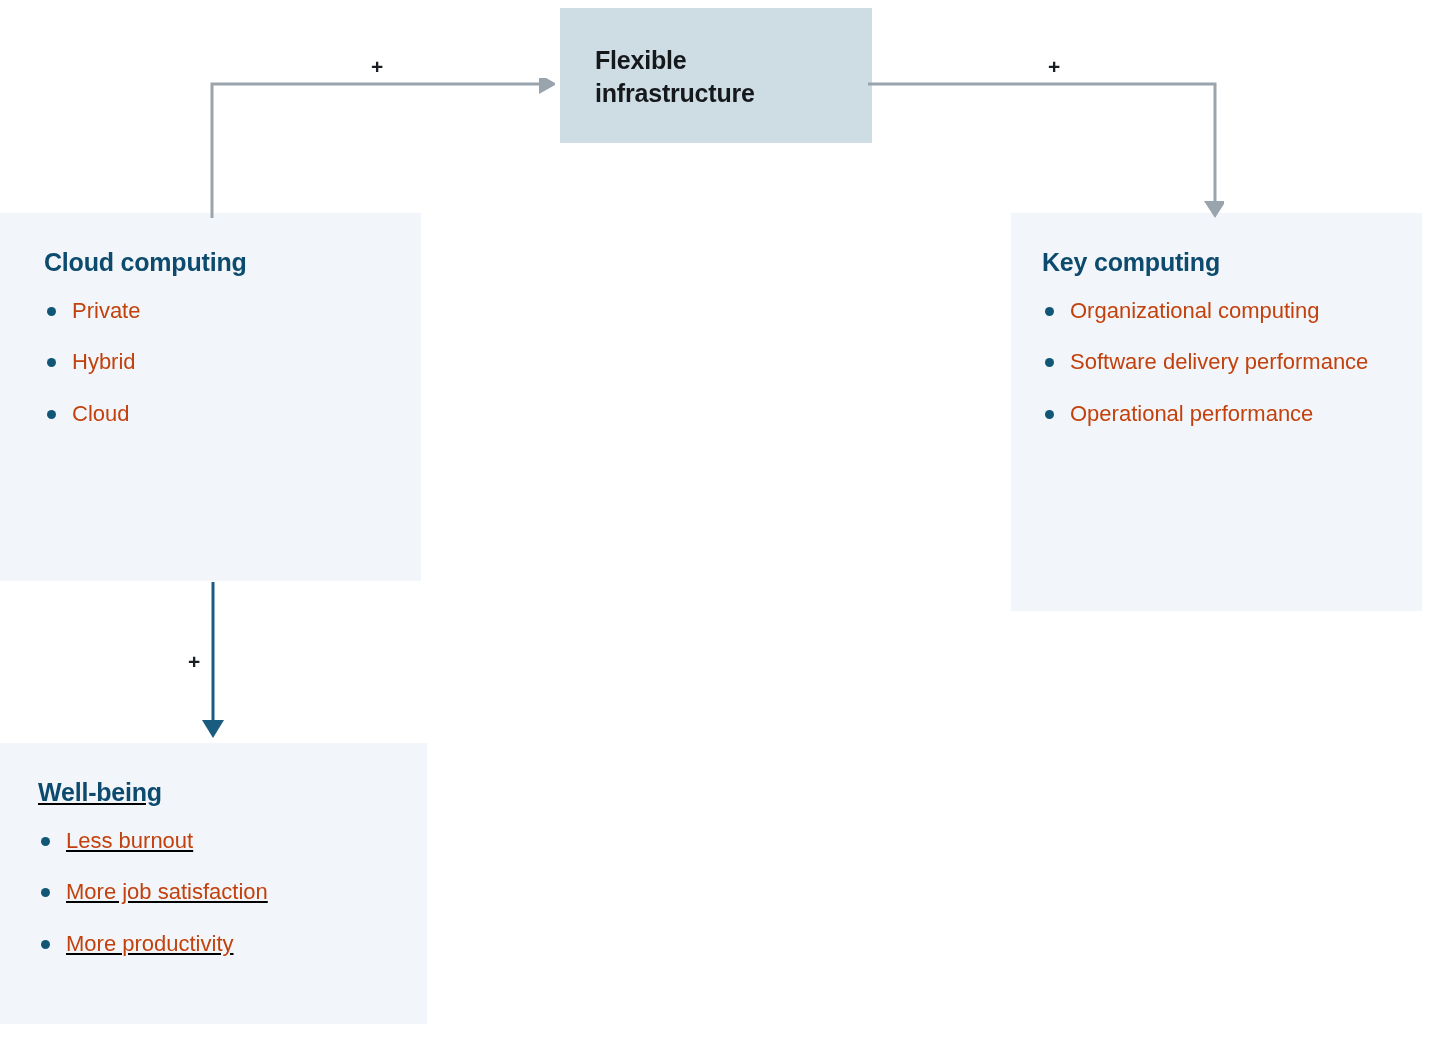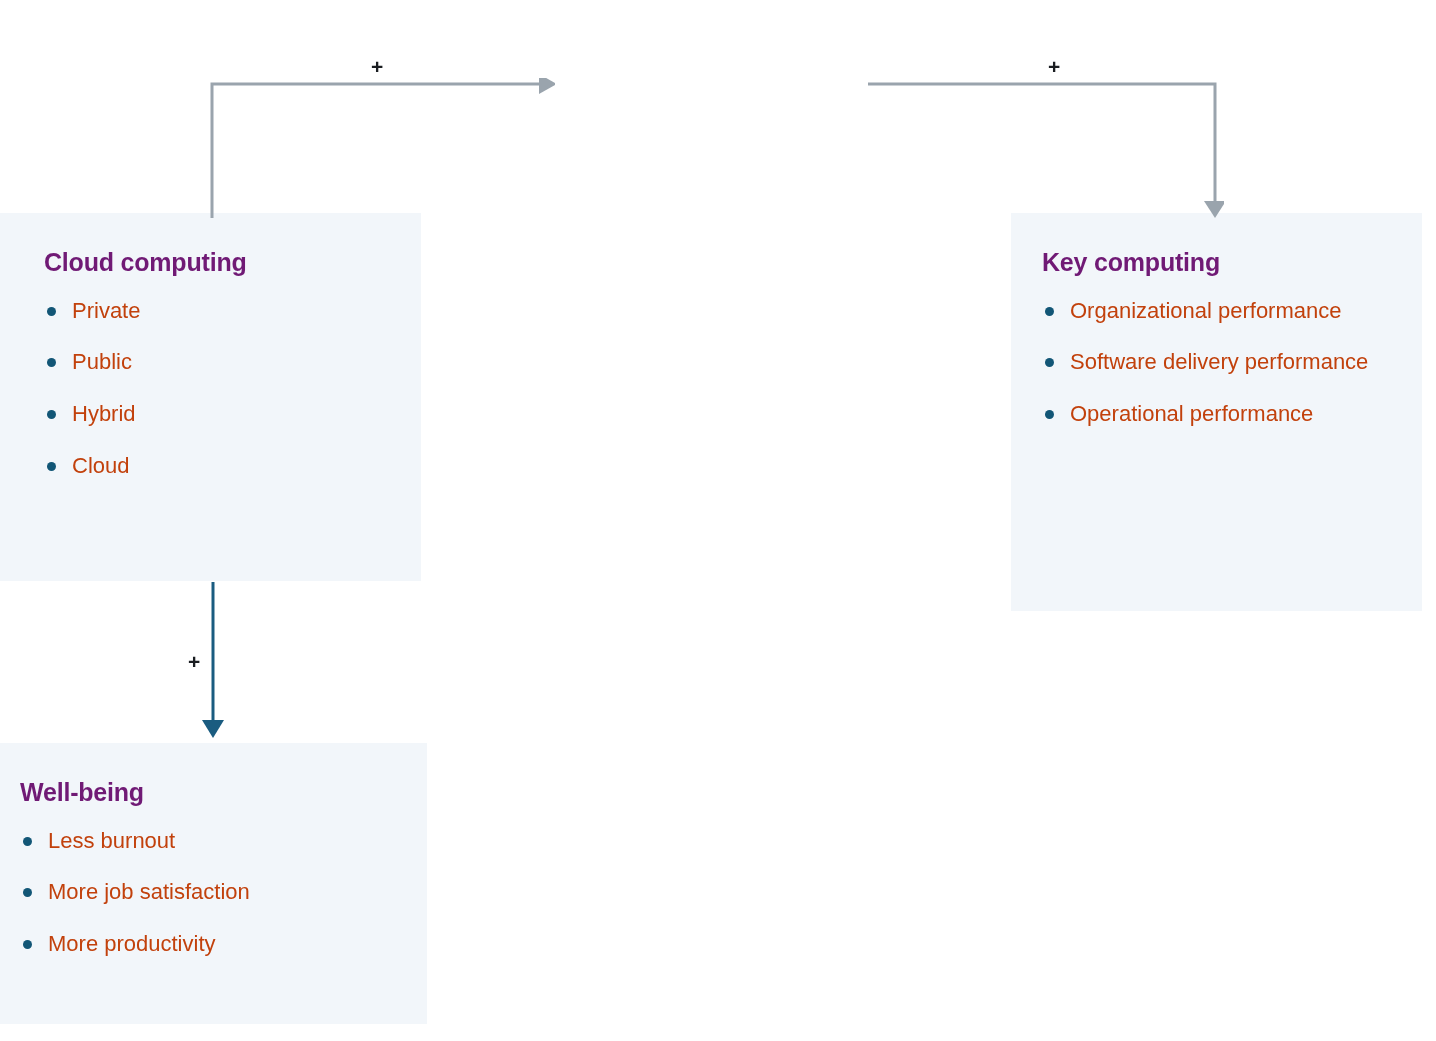--- a/index.html
+++ b/index.html
@@ -23,21 +23,21 @@
   .box {
     position: absolute;
     box-sizing: border-box;
   }
   .box-light  { background: #f2f6fa; }
   .box-accent { background: #cedce4; }
 
   .box-title {
     font-size: 25px;
     font-weight: bold;
-    color: #701a75;
+    color: #0c4a6e;
     letter-spacing: -0.2px;
     line-height: 1.22;
     margin: 0;
   }
   .box-title-accent {
     font-size: 25px;
     font-weight: bold;
     color: #16191c;
     letter-spacing: -0.2px;
     line-height: 1.32;
@@ -78,21 +78,22 @@
     left: 0px; top: 213px; width: 421px; height: 368px;
     padding: 34px 0 0 44px;
   }
   #box-key-outcomes {
     left: 1011px; top: 213px; width: 411px; height: 398px;
     padding: 34px 0 0 31px;
   }
   #box-key-outcomes ul.bullets li { padding-right: 38px; }
   #box-well-being {
     left: 0px; top: 743px; width: 427px; height: 281px;
-    padding: 34px 0 0 20px;
+    padding: 34px 0 0 38px;
+    text-decoration: underline;
   }
 
   
   .conn { position: absolute; }
   .plus-label {
     position: absolute;
     font-size: 21px;
     font-weight: bold;
     color: #1a1d21;
     line-height: 1;
@@ -104,49 +105,49 @@
 
   #plus-cloud-flex    { left: 371px; top: 56px; }
   #plus-flex-outcomes { left: 1048px; top: 56px; }
   #plus-cloud-wellbeing { left: 188px; top: 651px; }
 </style>
 </head>
 <body>
 
 <div id="canvas">
 
+  <div class="box box-accent" id="box-flexible-infrastructure">
+    <div class="box-title-accent">Flexible
+infrastructure</div>
+  </div>
 
   <div class="box box-light" id="box-cloud-computing">
     <div class="box-title">Cloud computing</div>
     <ul class="bullets">
       <li>
         <span class="dot"></span>
         <span>Private</span>
-      </li>
-      <li>
-        <span class="dot"></span>
-        <span>Public</span>
       </li>
       <li>
         <span class="dot"></span>
         <span>Hybrid</span>
       </li>
       <li>
         <span class="dot"></span>
         <span>Cloud</span>
       </li>
     </ul>
   </div>
 
   <div class="box box-light" id="box-key-outcomes">
     <div class="box-title">Key computing</div>
     <ul class="bullets">
       <li>
         <span class="dot"></span>
-        <span>Organizational performance</span>
+        <span>Organizational computing</span>
       </li>
       <li>
         <span class="dot"></span>
         <span>Software delivery performance</span>
       </li>
       <li>
         <span class="dot"></span>
         <span>Operational performance</span>
       </li>
     </ul>

